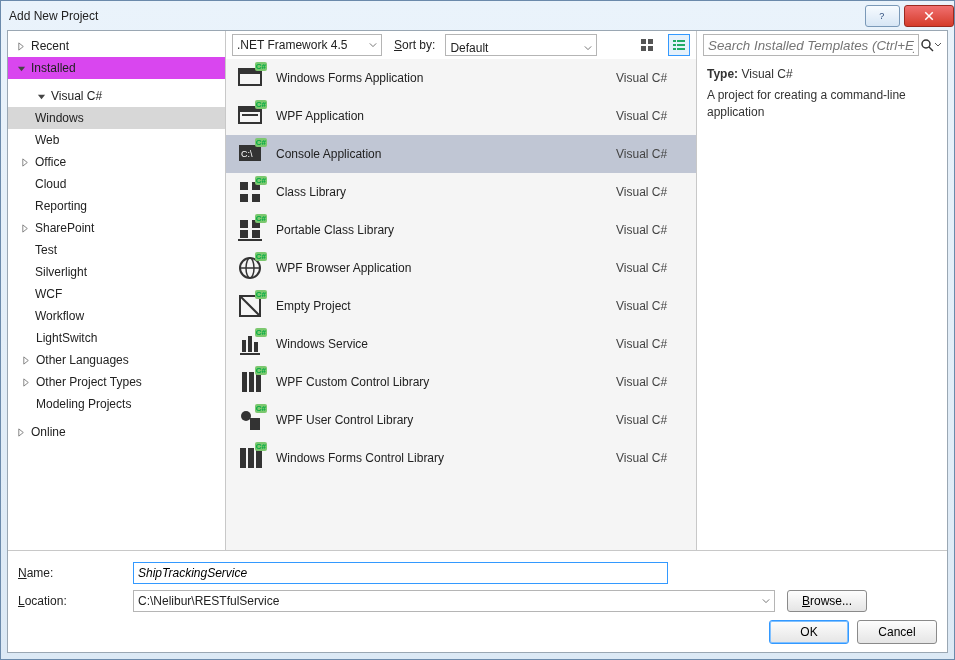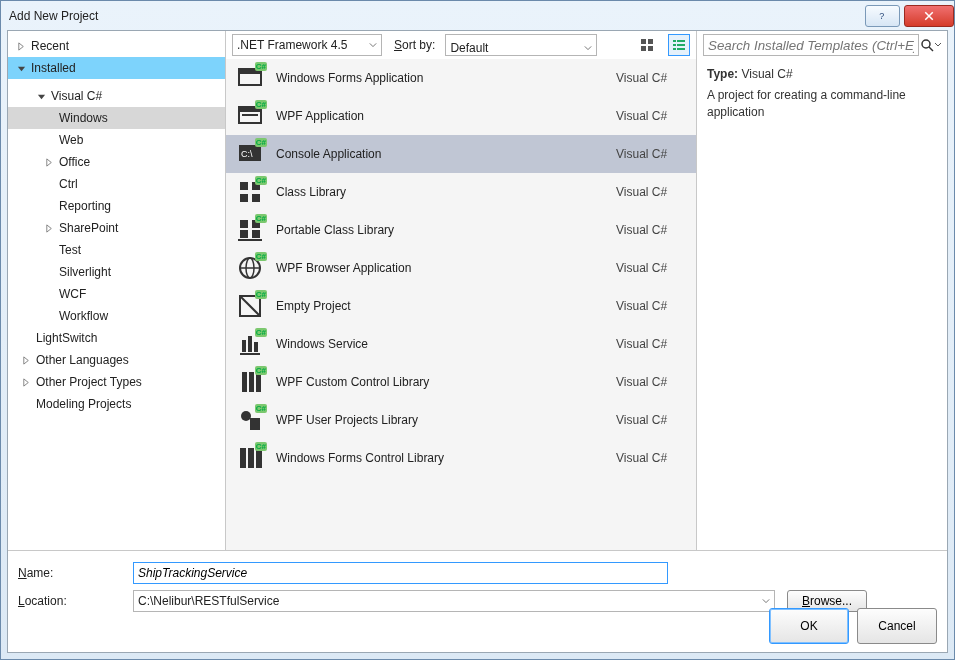--- a/index.html
+++ b/index.html
@@ -20,24 +20,24 @@
 .col-tree { width: 218px; border-right: 1px solid #c8c8c8; overflow: hidden; }
 .col-mid { flex: 1; border-right: 1px solid #c8c8c8; display: flex; flex-direction: column; }
 .col-right { width: 250px; display: flex; flex-direction: column; }
 
 
 .tree { padding: 4px 0 0 0; }
 .tree-item { display: flex; align-items: center; height: 22px; padding-left: 8px; cursor: pointer; }
 .tree-item .exp { width: 11px; height: 11px; margin-right: 4px; display: inline-flex; align-items: center; justify-content: center; }
 .tree-item .exp svg { width: 9px; height: 9px; }
 .tree-item.selected { background: #d7d7d7; }
-.tree-item.highlight { background: #7dd3fc; }
+.tree-item.highlight { background: #d946ef; }
 .indent-1 { padding-left: 8px; }
 .indent-2 { padding-left: 28px; }
-.indent-3 { padding-left: 51px; }
+.indent-3 { padding-left: 27px; }
 .tree-label { white-space: nowrap; }
 
 
 .mid-toolbar { height: 28px; display: flex; align-items: center; padding: 0 6px; gap: 10px; }
 .framework-dd { width: 150px; height: 22px; border: 1px solid #b5b5b5; background: #fff; display: flex; align-items: center; padding: 0 4px; cursor: pointer; }
 .framework-dd .down { margin-left: auto; }
 .sortlbl { margin-left: 2px; }
 .sort-dd { width: 152px; height: 22px; border: 1px solid #b5b5b5; background: #fff; display: flex; align-items: flex-end; padding: 0 4px; cursor: pointer; }
 .sort-dd .down { margin-left: auto; }
 .viewbtn { width: 22px; height: 22px; border: 1px solid transparent; display: flex; align-items: center; justify-content: center; cursor: pointer; }
@@ -65,21 +65,21 @@
 
 .bottom { position: absolute; bottom: 0; left: 0; right: 0; height: 102px; border-top: 1px solid #c8c8c8; padding: 8px 10px 6px 10px; }
 .field-row { display: flex; align-items: center; height: 28px; }
 .field-row .label { width: 115px; }
 .field-row input.txt { flex: 1; max-width: 535px; height: 22px; border: 1px solid #b5b5b5; padding: 0 4px; font-family: inherit; font-size: 12px; font-style: italic; }
 .field-row input.txt.active { border-color: #3399ff; }
 .loc-dd { width: 642px; height: 22px; border: 1px solid #b5b5b5; display: flex; align-items: center; padding: 0 4px; }
 .loc-dd .down { margin-left: auto; }
 .browse-btn { height: 22px; padding: 0 14px; margin-left: 12px; border: 1px solid #8a8a8a; background: linear-gradient(#fdfdfd,#e5e5e5); border-radius: 3px; cursor: pointer; font-size: 12px; }
 .dlg-buttons { position: absolute; right: 10px; bottom: 8px; display: flex; gap: 8px; }
-.dlg-btn { width: 80px; height: 36px; border: 1px solid #8a8a8a; background: linear-gradient(#fdfdfd,#e5e5e5); border-radius: 3px; cursor: pointer; font-size: 12px; }
+.dlg-btn { width: 80px; height: 24px; border: 1px solid #8a8a8a; background: linear-gradient(#fdfdfd,#e5e5e5); border-radius: 3px; cursor: pointer; font-size: 12px; }
 .dlg-btn.default { border-color: #3399ff; box-shadow: 0 0 0 1px #80c0ff inset; }
 
 .underline-first::first-letter { text-decoration: underline; }
 </style>
 </head>
 <body>
 
 <div class="titlebar">
   <span class="title">Add New Project</span>
   <div class="titlebtn">
@@ -132,21 +132,21 @@
           </div>
         <div class="tree-item indent-3">
           <span class="exp" style="margin-left:-15px">
               <svg viewBox="0 0 10 10">
                 <path d="M2 1 L7 5 L2 9 Z" fill="none" stroke="#7a7a7a"></path>
               </svg>
             </span>
           <span class="tree-label">Office</span>
         </div>
         <div class="tree-item indent-3">
-            <span class="tree-label">Ctrl</span>
+            <span class="tree-label">Cloud</span>
           </div>
         <div class="tree-item indent-3">
             <span class="tree-label">Reporting</span>
           </div>
         <div class="tree-item indent-3">
           <span class="exp" style="margin-left:-15px">
               <svg viewBox="0 0 10 10">
                 <path d="M2 1 L7 5 L2 9 Z" fill="none" stroke="#7a7a7a"></path>
               </svg>
             </span>
@@ -180,20 +180,28 @@
               <svg viewBox="0 0 10 10">
                 <path d="M2 1 L7 5 L2 9 Z" fill="none" stroke="#7a7a7a"></path>
               </svg>
             </span>
           <span class="tree-label">Other Project Types</span>
         </div>
         <div class="tree-item indent-2">
             <span class="tree-label">Modeling Projects</span>
           </div>
         <div style="height:6px"></div>
+        <div class="tree-item indent-1">
+          <span class="exp">
+              <svg viewBox="0 0 10 10">
+                <path d="M2 1 L7 5 L2 9 Z" fill="none" stroke="#7a7a7a"></path>
+              </svg>
+            </span>
+          <span class="tree-label">Online</span>
+        </div>
       </div>
     </div>
 
     <div class="col-mid">
       <div class="mid-toolbar">
         <div class="framework-dd">
           <span>.NET Framework 4.5</span>
           <span class="down"><svg viewBox="0 0 10 10">
                 <path d="M1 3 L5 7 L9 3" fill="none" stroke="#555"></path>
               </svg></span>
@@ -336,21 +344,21 @@
             <span class="tmpl-lang">Visual C#</span>
           </div>
           <div class="tmpl-row">
             <div class="tmpl-icon">
               <svg width="28" height="28" viewBox="0 0 28 28">
                 <circle cx="10" cy="10" r="5" fill="#333"></circle>
                 <rect x="14" y="12" width="10" height="12" fill="#333"></rect>
               </svg>
               <span class="badge">C#</span>
             </div>
-            <span class="tmpl-name">WPF User Projects Library</span>
+            <span class="tmpl-name">WPF User Control Library</span>
             <span class="tmpl-lang">Visual C#</span>
           </div>
           <div class="tmpl-row">
             <div class="tmpl-icon">
               <svg width="28" height="28" viewBox="0 0 28 28">
                 <rect x="4" y="4" width="6" height="20" fill="#333"></rect>
                 <rect x="12" y="4" width="6" height="20" fill="#333"></rect>
                 <rect x="20" y="4" width="6" height="20" fill="#333"></rect>
               </svg>
               <span class="badge">C#</span>

